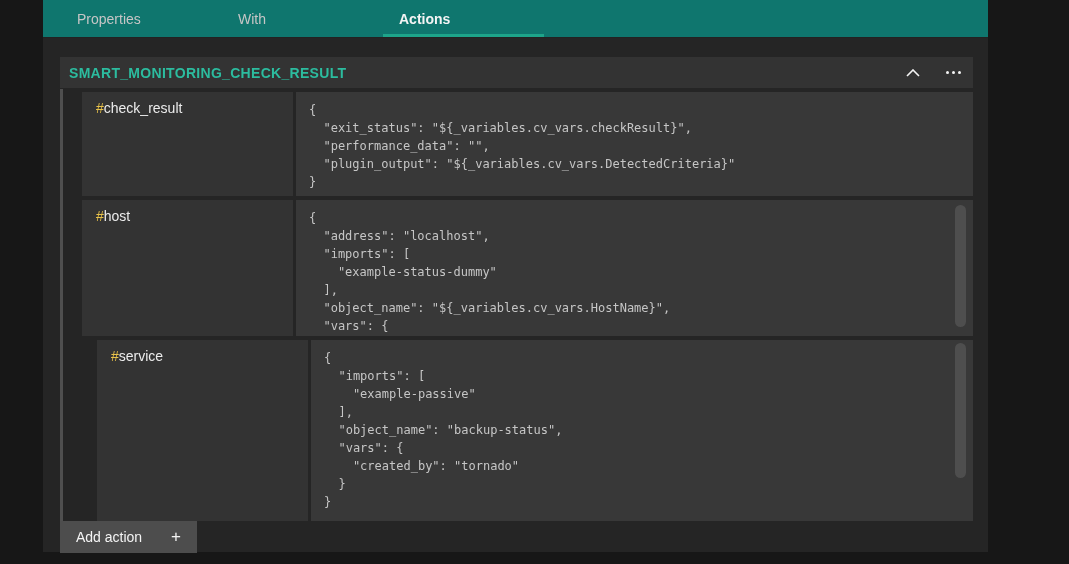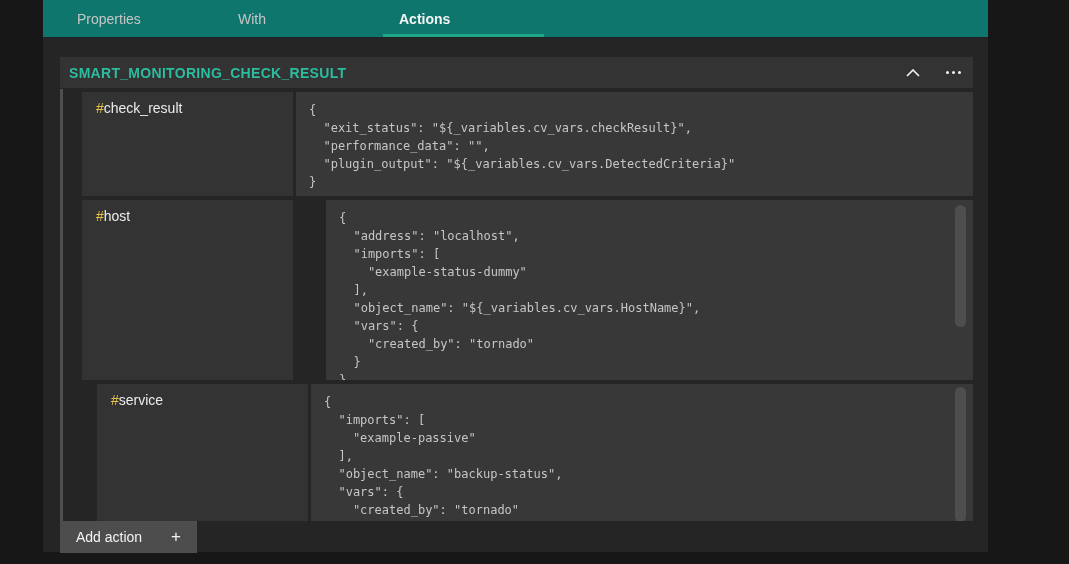--- a/index.html
+++ b/index.html
@@ -120,21 +120,21 @@
     overflow: hidden;
   }
   .code-cell pre {
     font-family: "DejaVu Sans Mono", "Liberation Mono", monospace;
     font-size: 12px;
     line-height: 18px;
     color: #c6c6c6;
     white-space: pre;
   }
   .row-1 { height: 104px; }
-  .row-2 { height: 180px; gap: 30px; }
+  .row-2 { height: 136px; }
   .row-3 { height: 182px; padding-left: 15px; }
   .scroll-thumb {
     position: absolute;
     right: 7px;
     width: 11px;
     border-radius: 6px;
     background: #4e4e4e;
   }
   .row-2 .scroll-thumb { top: 5px; height: 122px; }
   .row-3 .scroll-thumb { top: 3px; height: 135px; }

